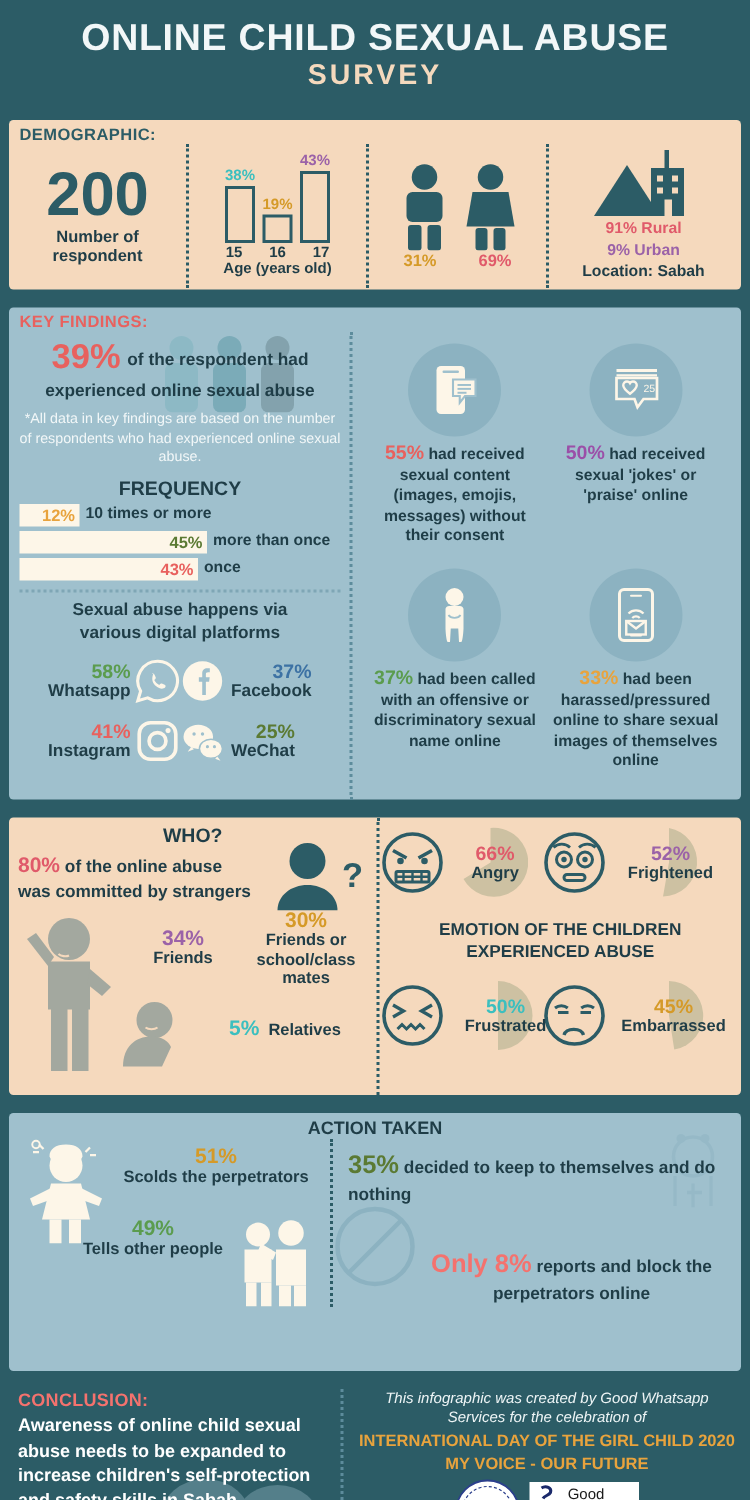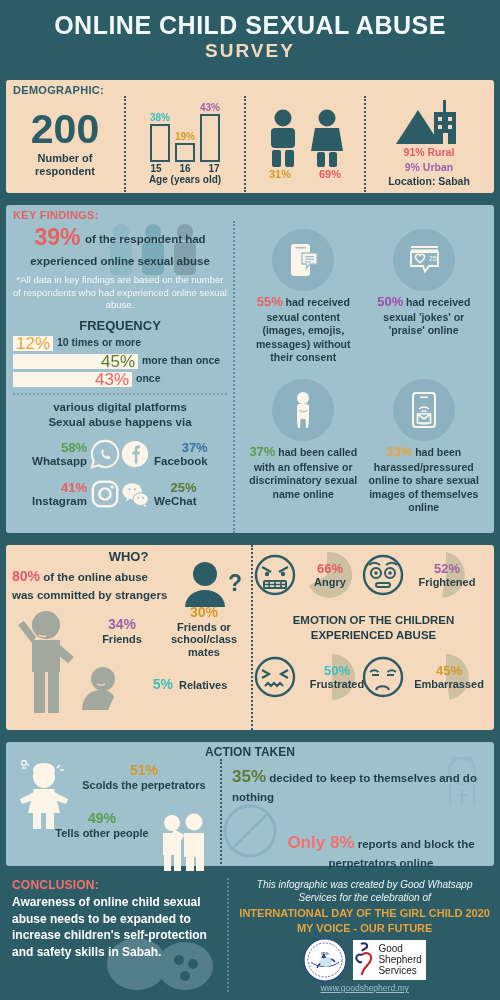--- a/index.html
+++ b/index.html
@@ -70,21 +70,21 @@
   .kf-left { width:227px; padding:1px 6px 0 7px; position:relative; }
   .kf-right { width:255px; padding:8px 4px 0 8px; }
 
   .kf39 { text-align:center; line-height:1.18; position:relative; z-index:2; margin-top:2px;}
   .kf39 .big { font-size:23px; font-weight:bold; color:#e8615e; vertical-align:-2px;}
   .kf39 .txt { font-size:11.5px; font-weight:bold; color:#1f3d47; }
   .kf-note { font-size:9.5px; color:#f2f7f8; text-align:center; line-height:1.3; margin-top:4px; position:relative; z-index:2;}
 
   .freq-title { text-align:center; font-size:13px; font-weight:bold; color:#1f3d47; margin-top:7px; }
   .freqbar { background:#fdf6e8; height:15px; display:flex; align-items:center; margin-top:3px; position:relative;}
-  .freqbar .v { font-size:17px; font-weight:normal; padding-right:3px; margin-left:auto; }
+  .freqbar .v { font-size:11px; font-weight:bold; padding-right:3px; margin-left:auto; }
   .freqlbl { font-size:10.5px; font-weight:bold; color:#1f3d47; margin-left:4px; white-space:nowrap;}
   .freqline { display:flex; align-items:center; }
 
   .plat-title { text-align:center; font-size:11.5px; font-weight:bold; color:#1f3d47; line-height:1.3; margin-top:5px; }
   .plat-grid { display:flex; flex-wrap:wrap; margin-top:4px; }
   .plat { width:50%; display:flex; align-items:center; height:40px; }
   .plat.r { justify-content:flex-end; }
   .plat .meta { text-align:right; }
   .plat .pv { font-size:13px; font-weight:bold; line-height:1.1; }
   .plat .pn { font-size:11.5px; font-weight:bold; color:#1f3d47; line-height:1.1; }
@@ -110,21 +110,21 @@
   .wstat .v { font-size:14px; font-weight:bold; line-height:1.1; }
   .wstat .l { font-size:11px; font-weight:bold; color:#1f3d47; line-height:1.15; }
 
   .emo-title { text-align:center; font-size:11.5px; font-weight:bold; color:#1f3d47; line-height:1.3; }
   .emo { position:absolute; display:flex; align-items:center; }
   .emo .lbl { text-align:center; position:relative; z-index:2;}
   .emo .v { font-size:13px; font-weight:bold; line-height:1.1; }
   .emo .n { font-size:11px; font-weight:bold; color:#1f3d47; line-height:1.1; }
 
   
-  #action { height:124px; }
+  #action { height:172px; }
   .act-title { text-align:center; font-size:12px; font-weight:bold; color:#1f3d47; padding-top:3px; }
   .act-row { display:flex; height:112px; }
   .act-left { width:214px; position:relative; }
   .act-right { width:274px; position:relative; padding:6px 8px 0 10px; }
   .act-item { position:absolute; text-align:center; }
   .act-item .v { font-size:14px; font-weight:bold; line-height:1.1; }
   .act-item .l { font-size:11px; font-weight:bold; color:#1f3d47; line-height:1.15; }
   .act-line { font-size:11.5px; font-weight:bold; color:#1f3d47; line-height:1.4; position:relative; z-index:2;}
   .act-line .g { font-size:17px; color:#5b7a33; }
   .act-line .r { font-size:17px; color:#f4726e; }
@@ -272,22 +272,22 @@
         </div>
         <div class="freqline">
           <div class="freqbar" style="width:119px">
             <span class="v" style="color:#e8615e">43%</span>
           </div>
           <div class="freqlbl">once</div>
         </div>
 
         <div class="hdot" style="margin-top:6px"></div>
         <div class="plat-title">
+          <div>Sexual abuse happens via</div>
           <div>various digital platforms</div>
-          <div>Sexual abuse happens via</div>
         </div>
 
         <div class="plat-grid">
           <div class="plat r">
             <div class="meta" style="margin-right:3px">
               <div class="pv" style="color:#5b9c4e">58%</div>
               <div class="pn">Whatsapp</div>
             </div>
             <svg class="picon" viewBox="0 0 32 32">
               <path d="M16 2a14 14 0 00-12 21.2L2 30l7-2a14 14 0 107-26z" fill="none" stroke="#fdf6e8" stroke-width="2.2"></path>

